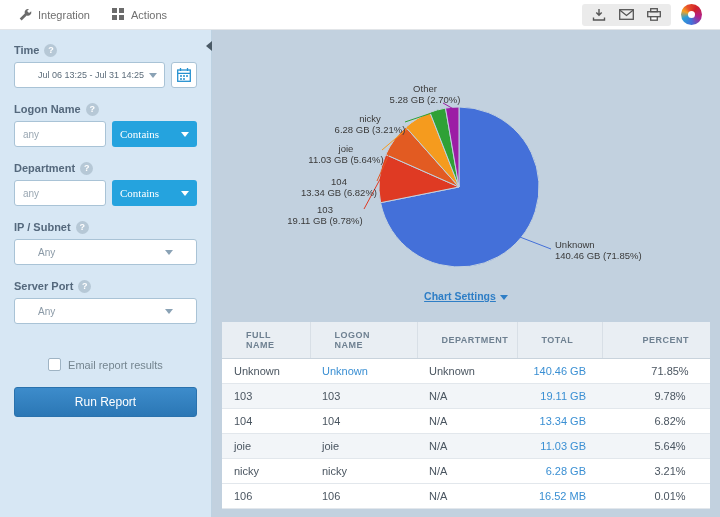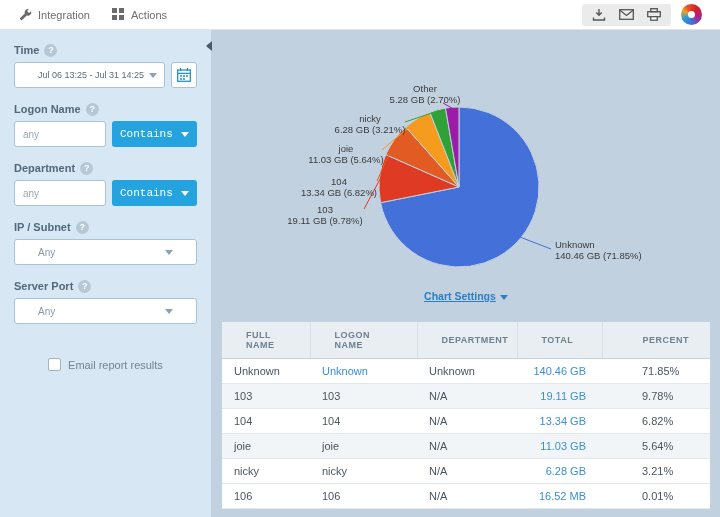--- a/index.html
+++ b/index.html
@@ -36,21 +36,21 @@
     font-size:9px; color:#5c6c7a; flex:1; cursor:pointer; white-space:nowrap; overflow:hidden; }
   .select.any { font-size:10px; color:#8a99a6; }
   .caret { width:0; height:0; border-left:4px solid transparent; border-right:4px solid transparent;
     border-top:5px solid #8aa2b5; flex:none; margin-left:5px; }
   .cal-btn { width:26px; height:26px; flex:none; background:#ffffff; border:1px solid #a9c3d6;
     border-radius:3px; display:flex; align-items:center; justify-content:center; cursor:pointer; padding:0; }
   input.txt { width:92px; height:26px; border:1px solid #a9c3d6; border-radius:3px; padding:0 8px;
     font-size:10px; color:#555; font-family:inherit; }
   input.txt::placeholder { color:#9aa7b2; }
   .op-btn { flex:1; height:26px; background:#25a3de; border:none; border-radius:3px; color:#ffffff;
-    font-size:11px; font-family:Liberation Mono, monospace; display:flex; align-items:center;
+    font-size:11px; font-family:Liberation Serif, serif; display:flex; align-items:center;
     justify-content:space-between; padding:8px 8px; cursor:pointer; }
   .op-btn .caret { border-top-color:#ffffff; }
   .chkrow { display:flex; align-items:center; justify-content:center; gap:7px;
     margin:34px 0 16px 0; font-size:11px; color:#74858f; cursor:pointer; }
   .chk { width:13px; height:13px; background:#ffffff; border:1px solid #9fb4c4; border-radius:2px; flex:none; }
   .run { width:100%; height:30px; background:linear-gradient(#3d8ccb,#2b77b5);
     border:1px solid #2a72ad; border-radius:3px; color:#ffffff; font-size:12px;
     font-family:inherit; cursor:pointer; }
 
   
@@ -76,21 +76,21 @@
   th { background:#e9eef3; font-size:9px; letter-spacing:.5px; font-weight:bold; color:#6e8091;
     text-align:left; padding:8px 24px; border-right:1px solid #d8dfe6;
     border-bottom:1px solid #c9d3dc; cursor:pointer; }
   th:last-child { border-right:none; }
   td { background:#ffffff; font-size:11px; color:#4a5560; padding:6px 12px;
     border-bottom:1px solid #e2e7ec; white-space:nowrap; overflow:hidden; }
   tr.alt td { background:#f2f5f8; }
   .col0 { width:88px; } .col1 { width:107px; } .col2 { width:100px; }
   .col3 { width:85px; } .col4 { width:108px; }
   td.col3 { text-align:right; padding-right:16px; }
-  th.col4, td.col4 { padding-left:40px; }
+  th.col4, td.col4 { padding-left:40px;text-align:center; }
   td.link, .linktxt { color:#3a8fd3; cursor:pointer; }
 </style>
 </head>
 <body>
 
 <div class="app">
 
   <header class="topbar">
     <div class="tb-item">
       <svg width="14" height="14" viewBox="0 0 14 14">
@@ -207,20 +207,21 @@
           <span class="caret"></span>
         </div>
       </div>
     </div>
 
     <label class="chkrow">
       <span class="chk"></span>
       <span>Email report results</span>
     </label>
 
+    <button class="run">Run Report</button>
   </aside>
 
   <div class="collapse">
     <span class="tri"></span>
   </div>
 
   <main class="main">
     <svg class="pie" width="508" height="286" viewBox="0 0 508 286">
         <path d="M247,157 L247.0,77.0 A80,80 0 1 1 168.6,172.7 Z" fill="#4470d9" stroke="#c2d1df" stroke-width="1"></path>
         <path d="M247,157 L168.6,172.7 A80,80 0 0 1 173.8,124.6 Z" fill="#df3a23" stroke="#c2d1df" stroke-width="1"></path>

